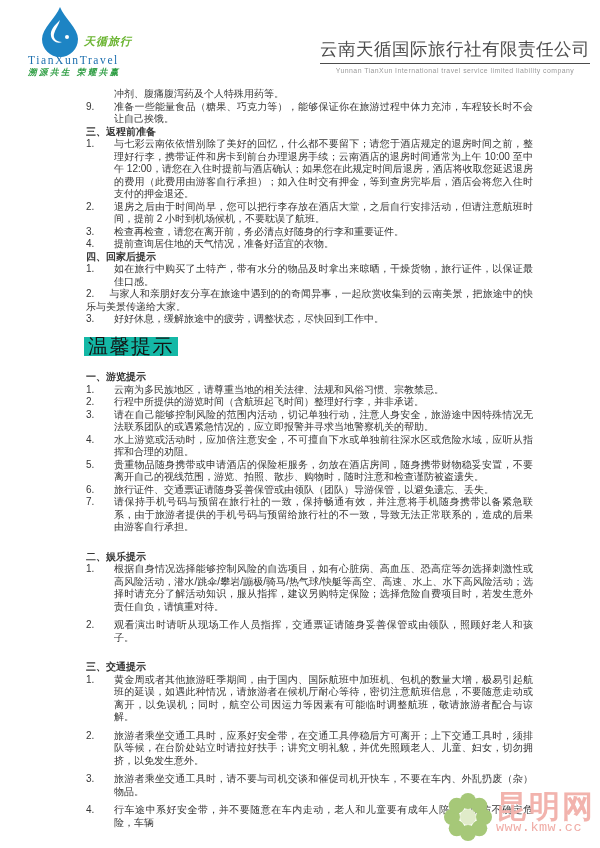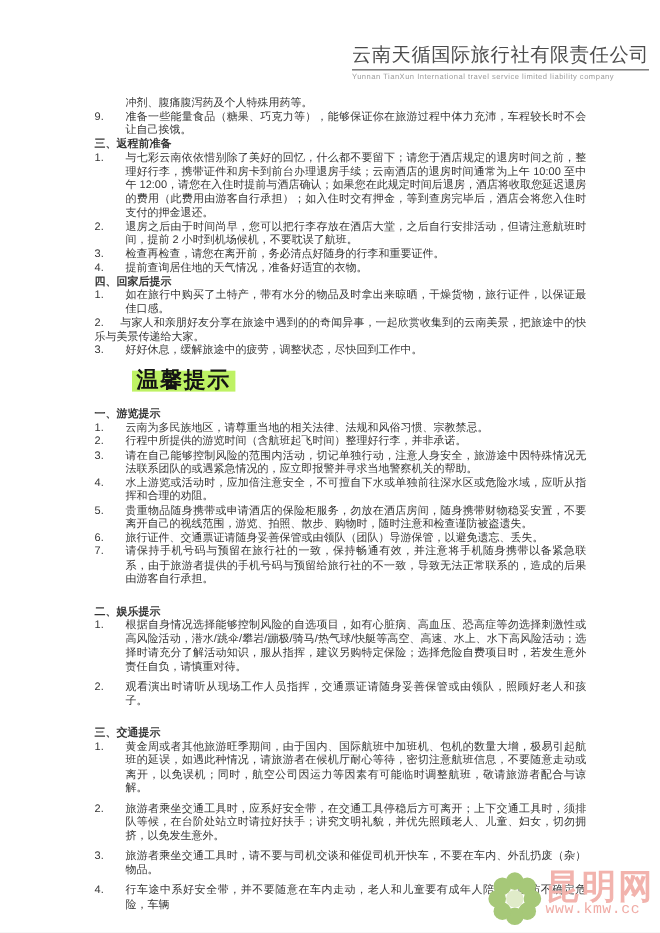--- a/index.html
+++ b/index.html
@@ -9,52 +9,64 @@
     font-family:"Liberation Sans","DejaVu Sans",sans-serif;color:#363636;
   }
   
   .header{position:absolute;top:0;left:0;right:0;height:84px;}
   .logo{position:absolute;left:26px;top:4px;width:140px;}
   .logo-art{position:relative;height:50px;}
   .logo-drop{position:absolute;left:8px;top:2px;}
   .logo-cn{position:absolute;left:58px;top:30px;color:#6ab430;font-size:11px;font-weight:bold;font-style:italic;letter-spacing:1px;white-space:nowrap;}
   .logo-en{color:#1c6fae;font-size:11.5px;letter-spacing:1.6px;font-family:"Liberation Serif","DejaVu Serif",serif;margin-left:2px;white-space:nowrap;}
   .logo-slogan{color:#2f9e44;font-size:8.5px;font-weight:bold;font-style:italic;letter-spacing:2.5px;margin-left:2px;margin-top:1px;white-space:nowrap;}
-  .company{position:absolute;right:10px;top:37px;text-align:left;}
+  .company{position:absolute;right:10px;top:37px;text-align:center;}
   .company-cn{font-size:17.5px;color:#4c4c4c;letter-spacing:0.5px;white-space:nowrap;
     border-bottom:1.5px solid #4c4c4c;padding-bottom:2px;}
   .company-en{font-size:6.9px;color:#9b9b9b;letter-spacing:0.45px;margin-top:2.5px;white-space:nowrap;}
   
   .doc{position:absolute;top:88px;left:86px;width:447px;font-size:10px;line-height:12.5px;}
   .para{text-align:justify;}
   .cont{padding-left:28px;}
   .item{display:flex;}
   .item .num{width:28px;flex:none;}
   .item .txt{flex:1;text-align:justify;}
   .item.flat{display:block;}
   .item.flat .num{display:inline;width:auto;margin-right:15px;}
   .item.flat .txt{display:inline;}
   .sec-heading{font-weight:bold;font-size:10px;}
   .banner{margin:11px 0 15px -2px;}
-  .banner span{display:inline-block;background:#bef264;color:#141414;font-size:20px;font-weight:bold;padding:3px 4px 4px 4px;letter-spacing:1.5px;margin-left:36px;}
+  .banner span{display:inline-block;background:#14b8a6;color:#141414;font-size:20px;font-weight:normal;padding:3px 4px 4px 4px;letter-spacing:1.5px;}
   .sp{margin-top:6px;}
   .g18{margin-top:17px;}
   
   .watermark{position:absolute;right:5px;bottom:5px;display:flex;align-items:center;}
   .wm-flower{margin-right:2px;margin-top:6px;}
   .wm-text{line-height:1;font-family:Liberation Mono, monospace;}
   .wm-name{color:#f2b3ad;font-size:31px;font-weight:bold;letter-spacing:2px;white-space:nowrap;}
   .wm-url{color:#f0aca6;font-size:13.5px;letter-spacing:0.5px;margin-top:-3px;white-space:nowrap;}
 </style>
 </head>
 <body>
 
 <div class="page">
 
   <div class="header">
+    <div class="logo">
+      <div class="logo-art">
+        <svg class="logo-drop" width="52" height="52" viewBox="0 0 52 52">
+          <path d="M26 1 C22 12 8 22 8 33 a18 18 0 0 0 36 0 C44 22 30 12 26 1 Z" fill="#1d84c4"></path>
+          <path d="M26 14 c-6 6 -10 10 -9 16 c1 5 6 8 11 6 c-6 0 -9 -4 -8 -8 c1 -5 5 -9 6 -14 Z" fill="#ffffff"></path>
+          <circle cx="33" cy="31" r="2" fill="#ffffff"></circle>
+        </svg>
+        <span class="logo-cn">天循旅行</span>
+      </div>
+      <div class="logo-en">TianXunTravel</div>
+      <div class="logo-slogan">溯源共生 荣耀共赢</div>
+    </div>
     <div class="company">
       <div class="company-cn">云南天循国际旅行社有限责任公司</div>
       <div class="company-en">Yunnan TianXun International travel service limited liability company</div>
     </div>
   </div>
 
   <div class="doc" id="doc-body">
       <div class="para cont">冲剂、腹痛腹泻药及个人特殊用药等。</div>
       <div class="para item">
         <span class="num">9.</span>

